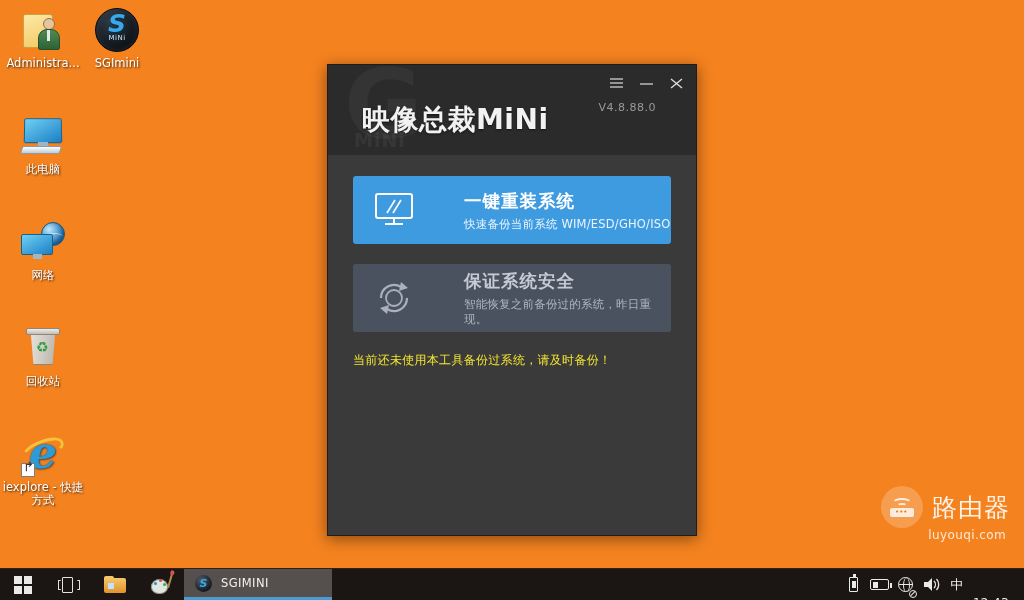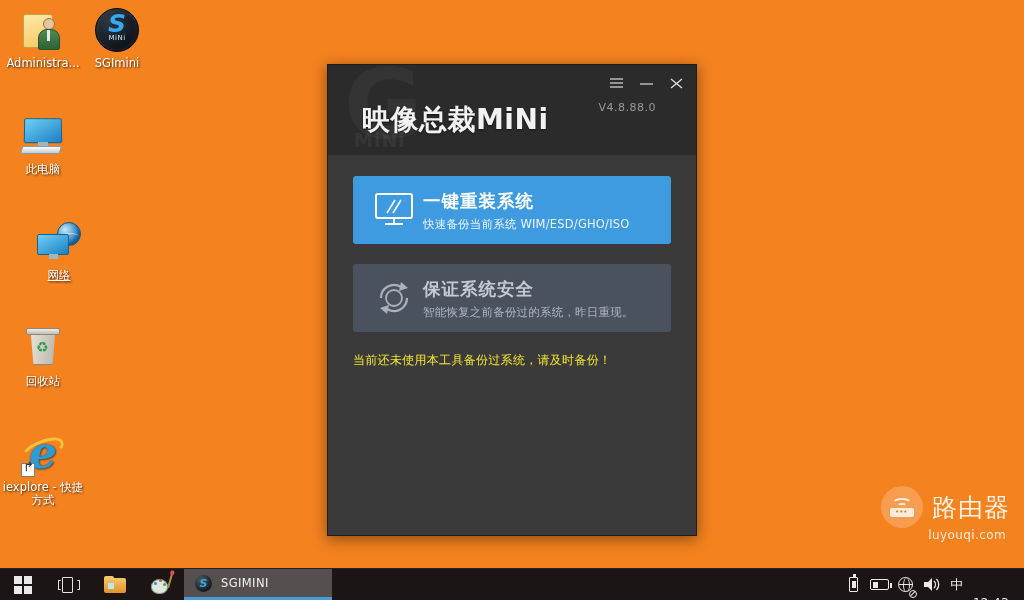--- a/index.html
+++ b/index.html
@@ -178,21 +178,21 @@
 
   #app-body { padding:21px 25px 0; }
 
   .action-btn {
     display:flex; align-items:center; height:68px; border-radius:3px;
     margin-bottom:20px; cursor:pointer; padding-left:12px;
   }
   .action-btn.primary { background:#3E9BE0; }
   .action-btn.secondary { background:#4a5260; }
   .act-icon { width:58px; flex:0 0 58px; display:flex; align-items:center; justify-content:center; }
-  .act-text { display:flex; flex-direction:column; justify-content:center; }
+  .act-text { display:flex; flex-direction:column; justify-content:center;margin-left:41px; }
   .act-title { font-size:17.5px; font-weight:bold; letter-spacing:1px; margin-bottom:4px; }
   .act-sub { font-size:11.5px; letter-spacing:.2px; }
   .primary .act-title { color:#ffffff; }
   .primary .act-sub { color:#eaf4fd; }
   .secondary .act-title { color:#c5cbd4; }
   .secondary .act-sub { color:#aeb5bf; }
 
   .status-note {
     margin-top:20px; font-size:12px; color:#F2E530;
     letter-spacing:.3px;
@@ -355,21 +355,21 @@
 
   <div class="desk-icon" style="left:0px;top:112px;">
     <div class="glyph ic-pc">
       <div class="screen"></div>
         <div class="stand"></div>
         <div class="kbd"></div>
     </div>
     <span class="label">此电脑</span>
   </div>
 
-  <div class="desk-icon" style="left:16px;top:218px;text-decoration:underline;">
+  <div class="desk-icon" style="left:0px;top:218px;">
     <div class="glyph ic-net">
       <div class="globe"></div>
         <div class="screen"></div>
         <div class="stand"></div>
     </div>
     <span class="label">网络</span>
   </div>
 
   <div class="desk-icon" style="left:0px;top:324px;">
     <div class="glyph ic-bin">

